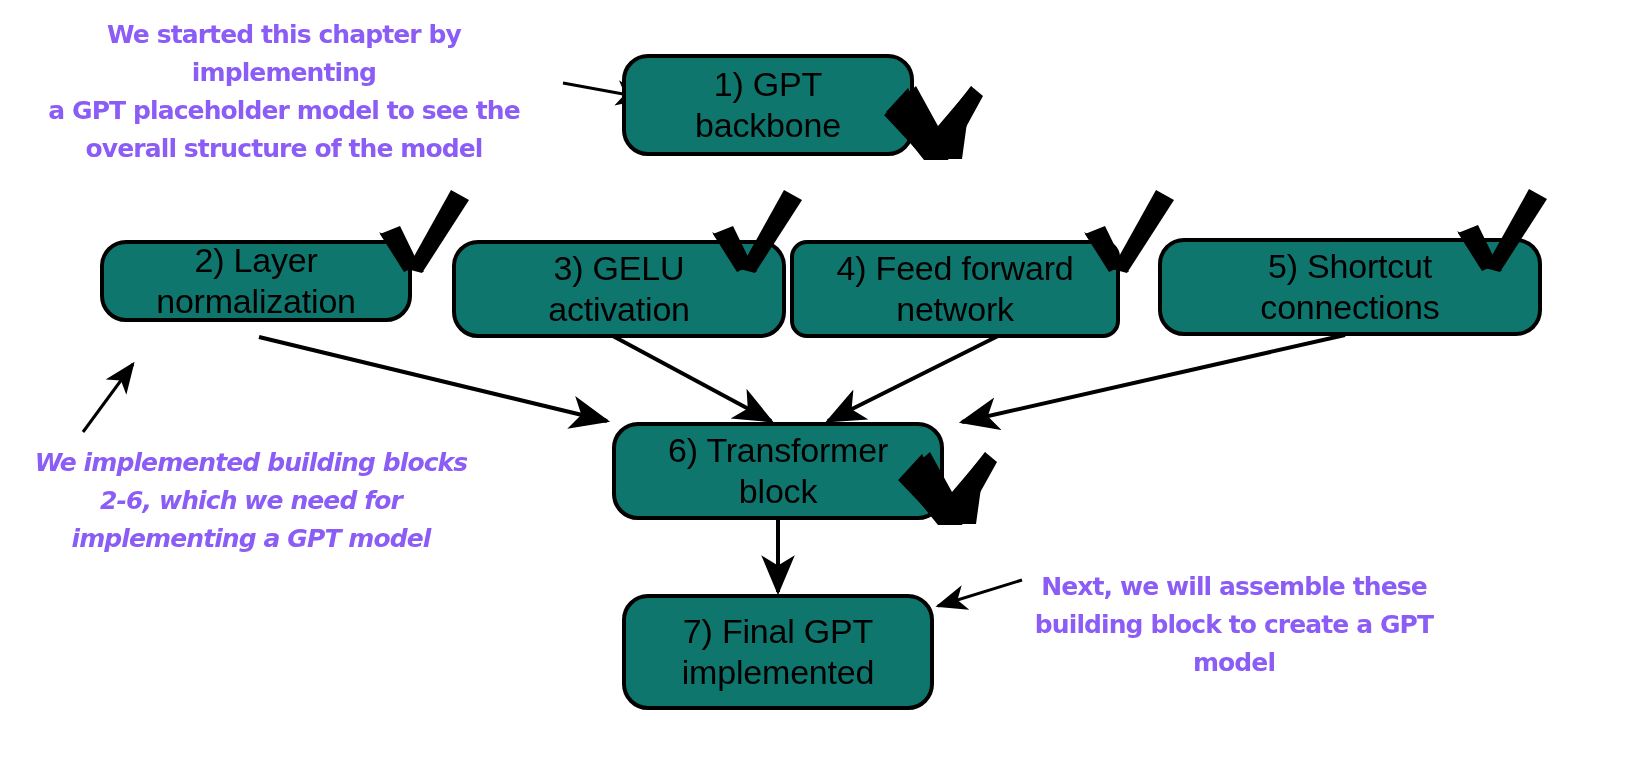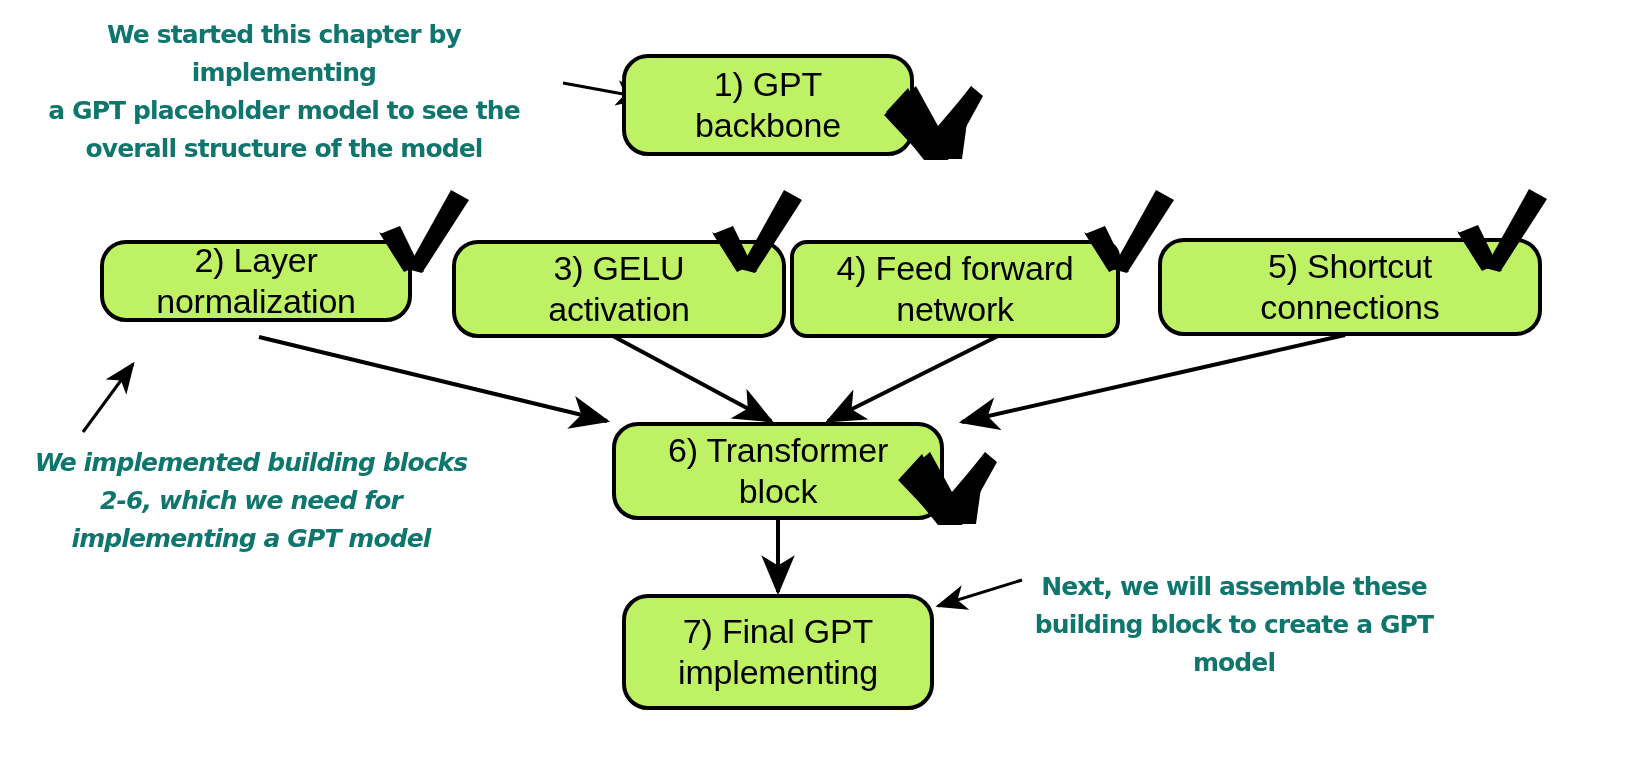--- a/index.html
+++ b/index.html
@@ -14,39 +14,39 @@
     background: #ffffff;
     overflow: hidden;
     font-family: "Liberation Sans", sans-serif;
   }
   
   .node {
     position: absolute;
     box-sizing: border-box;
     border: 4px solid #000000;
     border-radius: 26px;
-    background: #bef264;
+    background: #0f766e;
     display: flex;
     align-items: center;
     justify-content: center;
     text-align: center;
     color: #000000;
     font-family: "Liberation Sans", sans-serif;
     font-weight: 400;
     font-size: 34px;
     line-height: 1.22;
     letter-spacing: -0.2px;
     z-index: 3;
   }
   .node span { display: block; padding: 0 10px; }
 
   
   .note {
     position: absolute;
-    color: #0f766e;
+    color: #8b5cf6;
     font-family: "DejaVu Sans", sans-serif;
     font-weight: bold;
     font-size: 25px;
     line-height: 1.52;
     text-align: center;
     letter-spacing: -0.9px;
     z-index: 6;
     white-space: pre-line;
   }
 
@@ -154,21 +154,21 @@
   <div class="node" style="left:612px; top:422px; width:332px; height:98px;">
     <span>
       <span>6) Transformer</span>
       <span>block</span>
     </span>
   </div>
 
   <div class="node" style="left:622px; top:594px; width:312px; height:116px;">
     <span>
       <span>7) Final GPT</span>
-      <span>implementing</span>
+      <span>implemented</span>
     </span>
   </div>
 
   <svg class="layer checks" viewBox="0 0 1638 784" xmlns="http://www.w3.org/2000/svg">
 
     <g>
       <path class="check" d="M884,115 L916,86 L938,126 L972,86 L962,159 L925,159 Z"></path>
       <path class="check" d="M886,112 L908,88 L945,157 L924,160 Z"></path>
       <path class="check" d="M938,129 L971,86 L983,96 L948,160 L924,160 Z"></path>
     </g>

